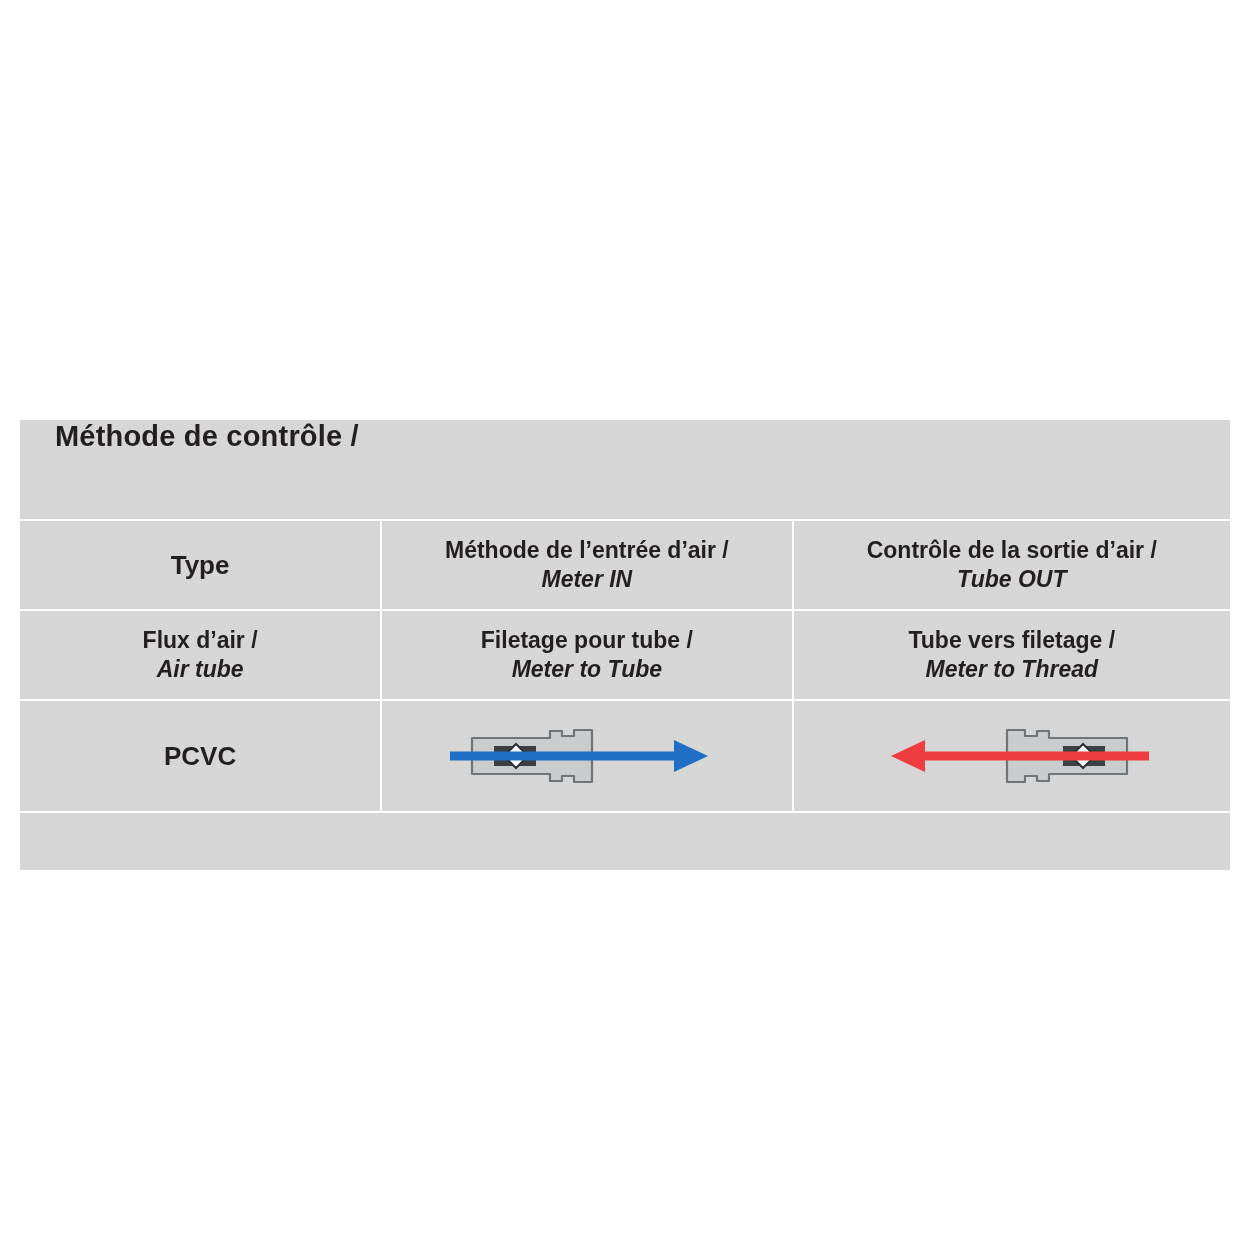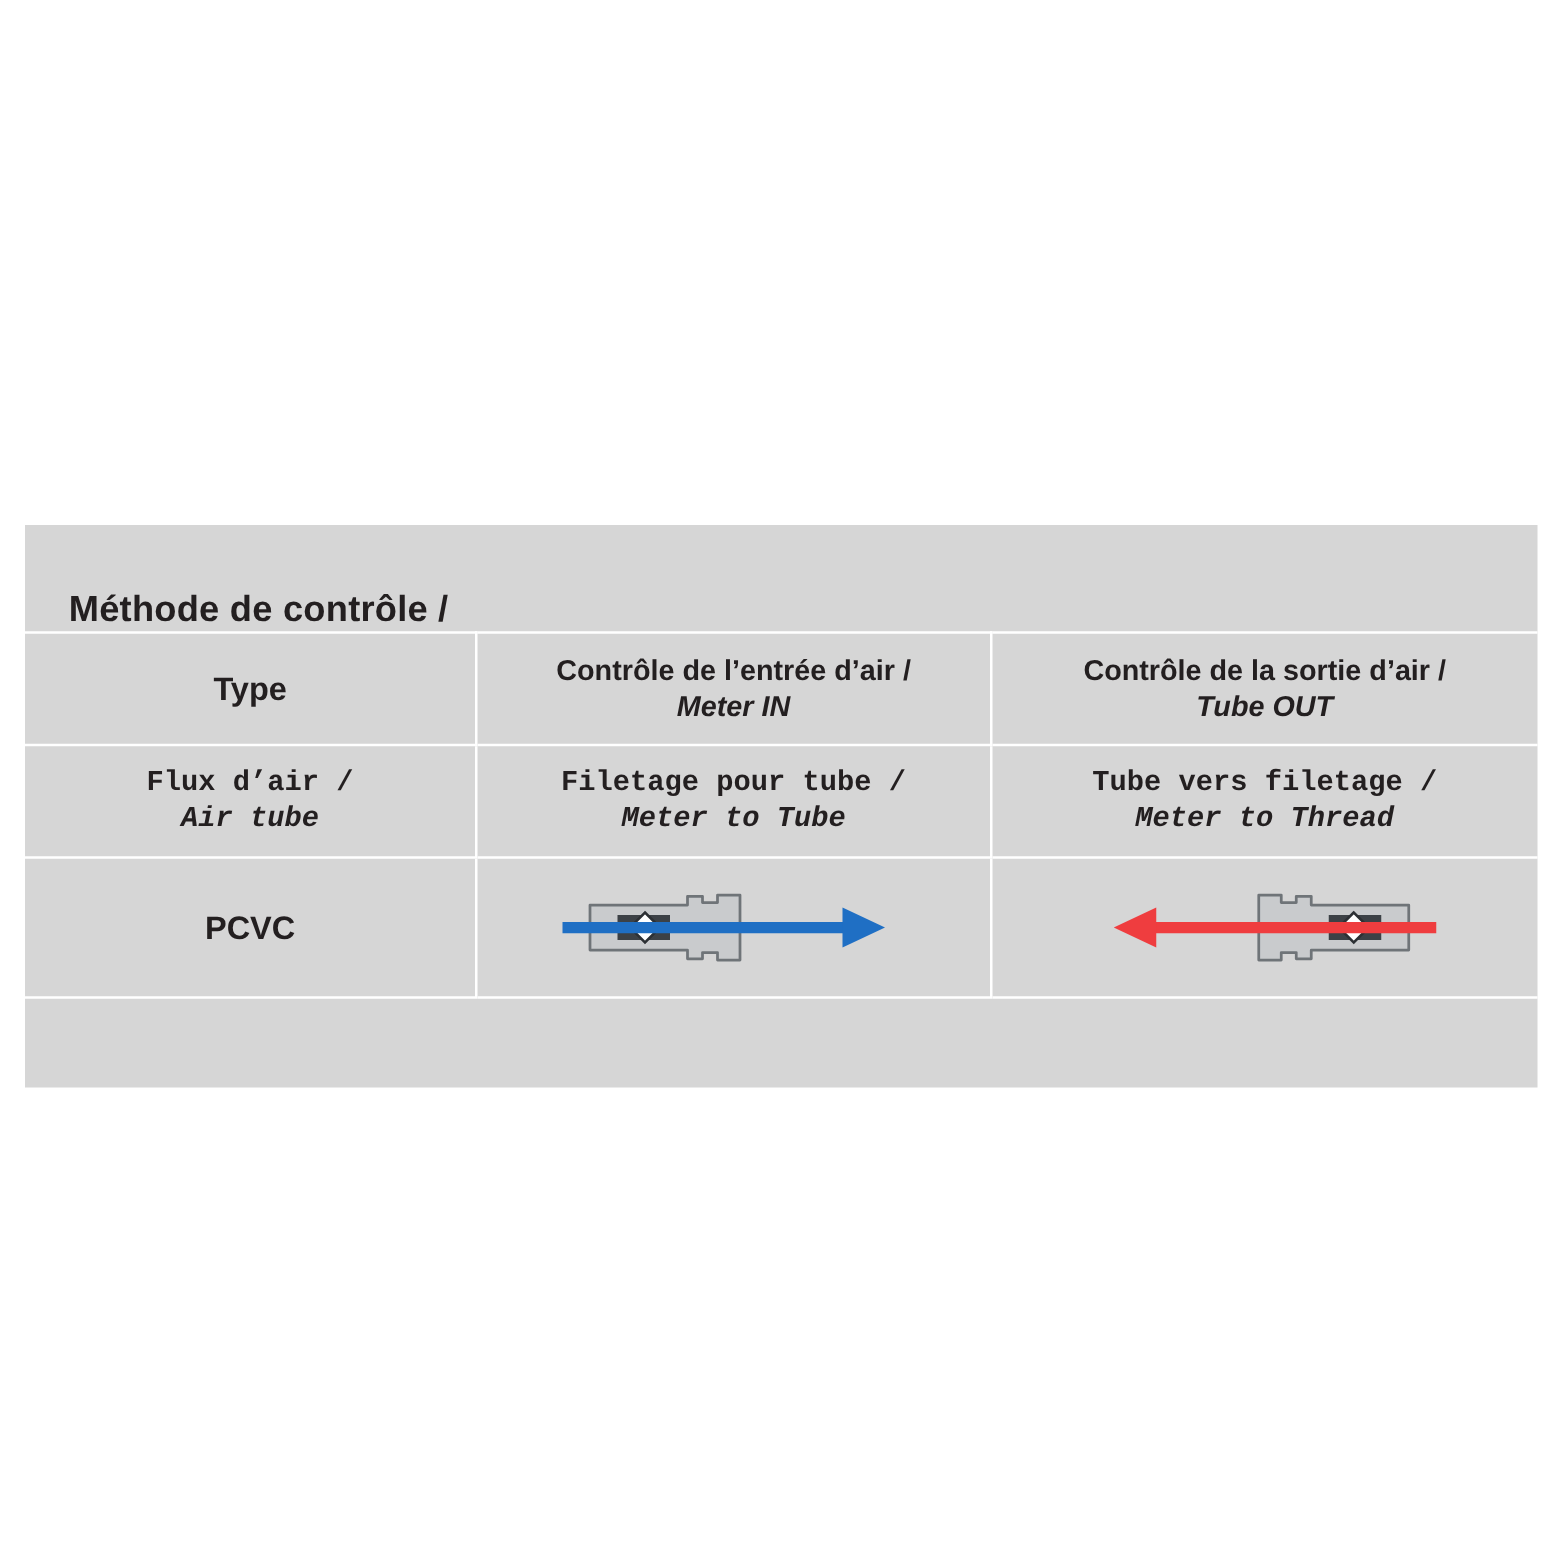--- a/index.html
+++ b/index.html
@@ -20,23 +20,23 @@
     position: absolute;
     left: 20px;
     top: 420px;
     width: 1210px;
     height: 450px;
     background: #d6d6d6;
     box-sizing: border-box;
   }
 
   .table-title {
-    height: 85px;
+    height: 99px;
     display: flex;
-    align-items: flex-end;
+    align-items: flex-start;
     padding-left: 35px;
     box-sizing: border-box;
   }
   .table-title .t-fr {
     font-size: 29px;
     font-weight: bold;
     letter-spacing: 0.2px;
   }
   .table-title .t-sep {
     font-size: 29px;
@@ -61,21 +61,21 @@
     vertical-align: middle;
     padding: 0;
   }
   .grid td.last-col { border-right: none; }
 
   .col-type { width: 360px; }
   .col-in   { width: 410px; }
   .col-out  { width: 436px; }
 
   .row-head td { height: 88px; }
-  .row-flow td { height: 88px; font-family: Liberation Mono, monospace; }
+  .row-flow td { height: 88px; }
   .row-pcvc td { height: 110px; }
   .row-blank td { height: 70px; border-right: none; }
 
   .cell-text {
     line-height: 1.28;
   }
   .fr {
     font-size: 23px;
     font-weight: bold;
     display: block;
@@ -116,21 +116,21 @@
       <col class="col-in">
       <col class="col-out">
     </colgroup>
     <tbody>
       <tr class="row-head">
         <td>
           <span class="plain">Type</span>
         </td>
         <td>
           <div class="cell-text">
-            <span class="fr">Contrôle de l’entrée d’air /</span>
+            <span class="fr">Méthode de l’entrée d’air /</span>
             <span class="en">Meter IN</span>
           </div>
         </td>
         <td class="last-col">
           <div class="cell-text">
             <span class="fr">Contrôle de la sortie d’air /</span>
             <span class="en">Tube OUT</span>
           </div>
         </td>
       </tr>

